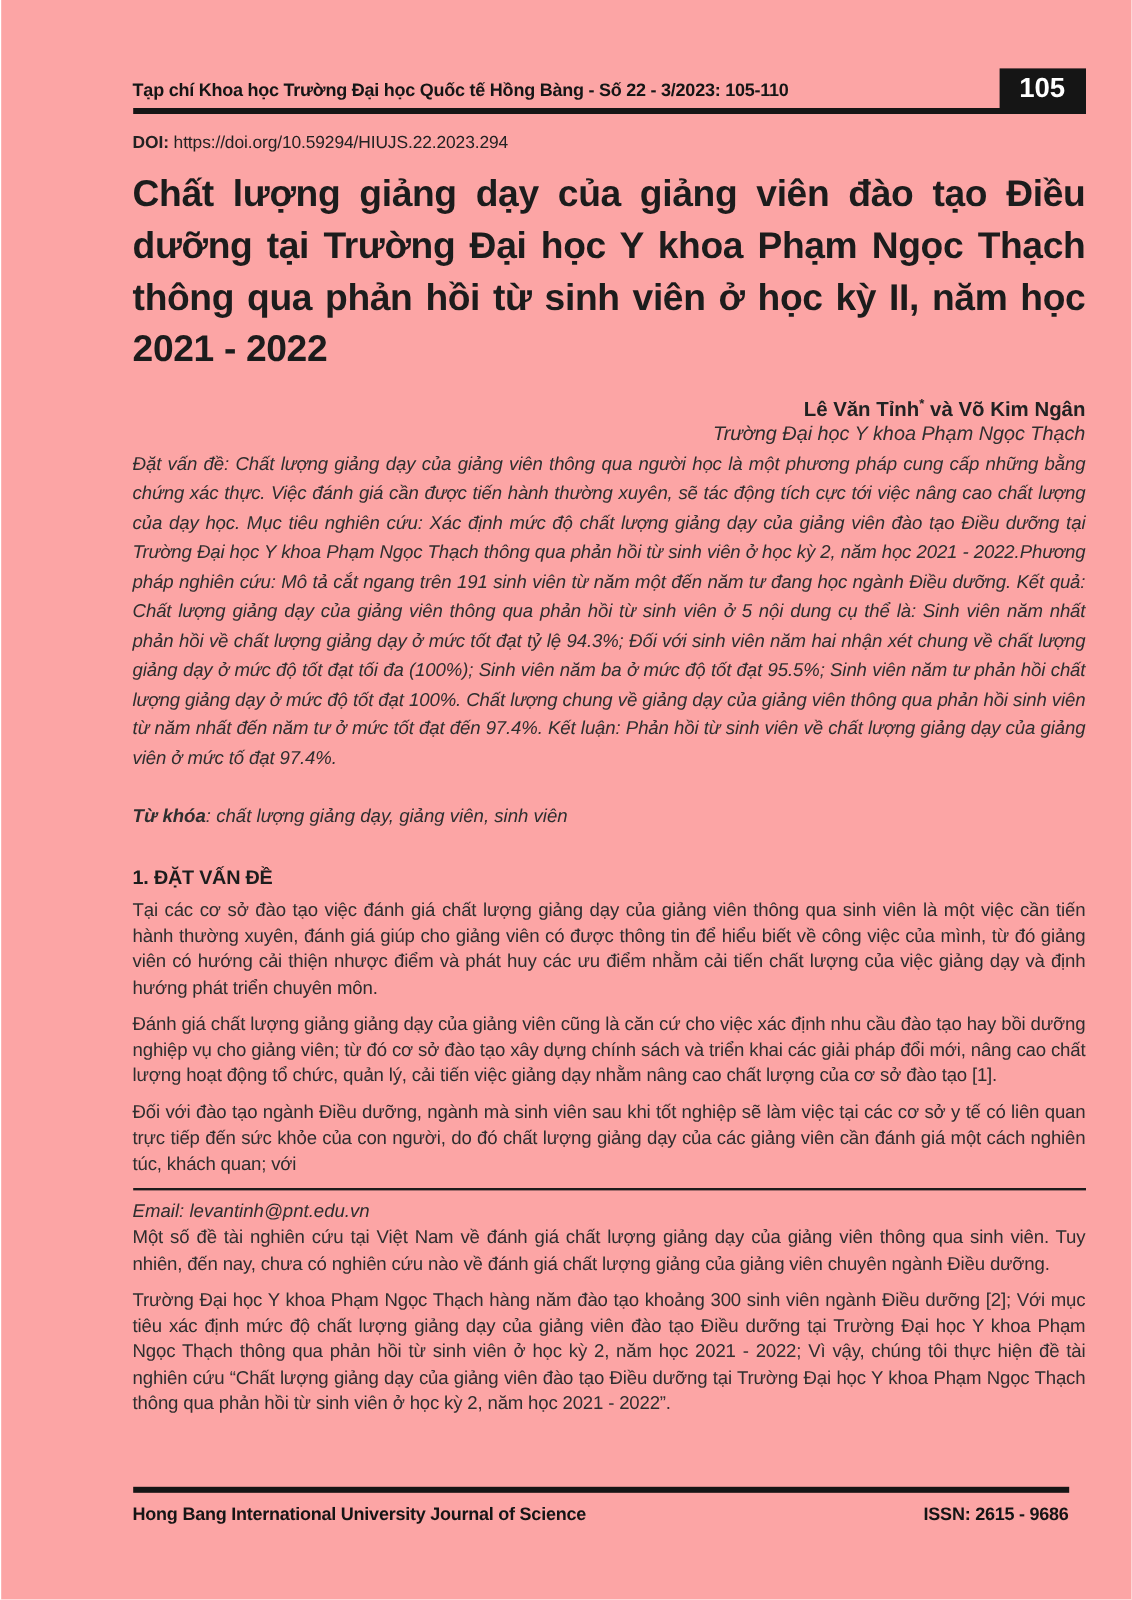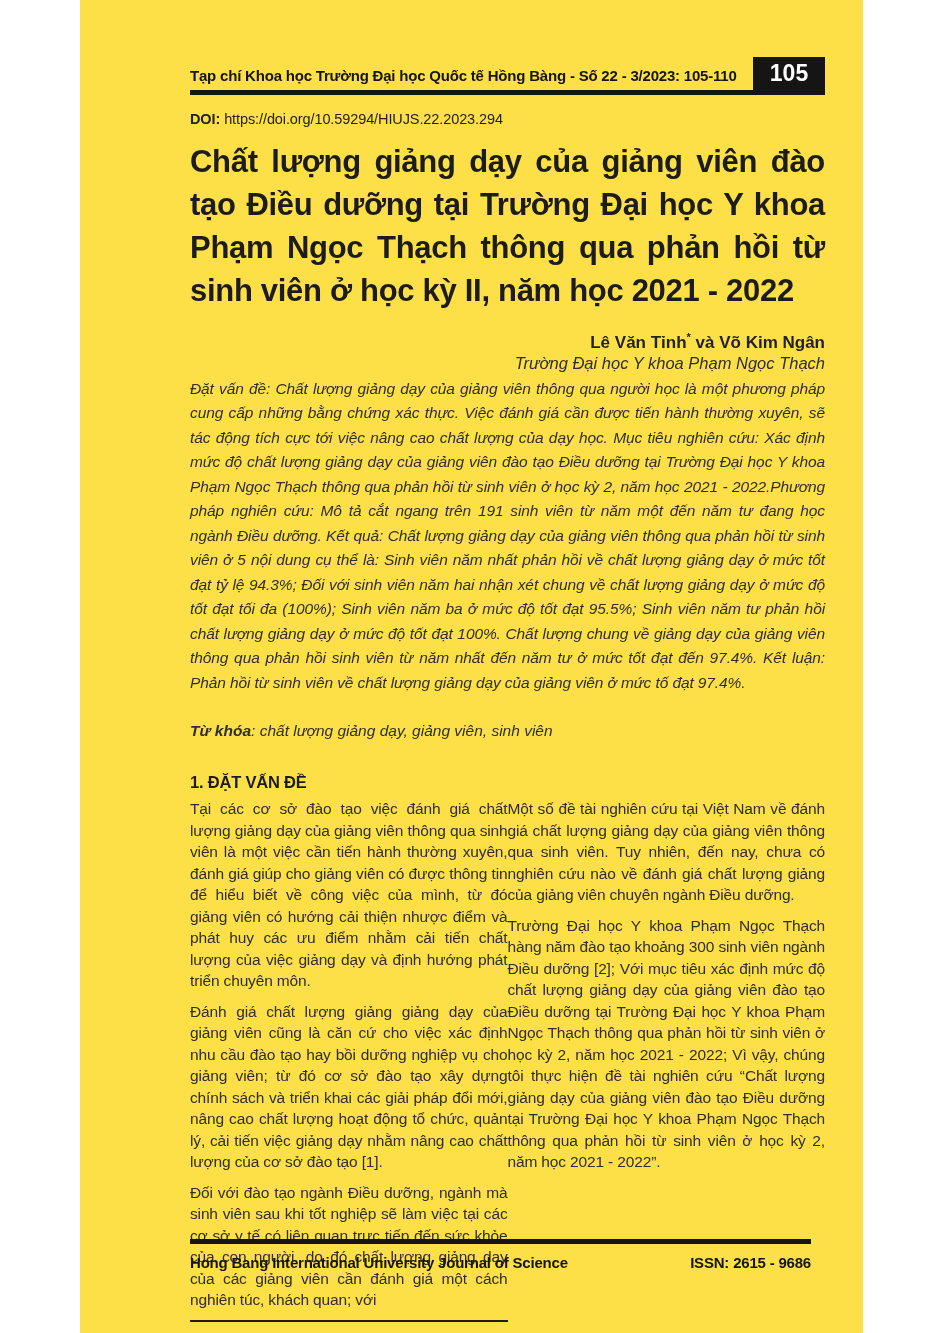--- a/index.html
+++ b/index.html
@@ -1,22 +1,22 @@
 <!DOCTYPE html>
 <html lang="vi"><head>
 <meta charset="utf-8">
 <style>
   * { margin: 0; padding: 0; box-sizing: border-box; }
   html, body { background: #ffffff; }
   .page {
     position: relative;
-    width: 783px;
+    width: 942px;
     height: 1333px;
     margin: 0 auto;
-    background: #fde047;
+    background: #fca5a5;
     color: #2b2b2b;
     font-family: "Liberation Sans", sans-serif;
     padding: 57px 38px 0 110px;
     overflow: hidden;
   }
   
   .header-row {
     display: flex;
     justify-content: space-between;
     align-items: flex-end;
@@ -102,20 +102,21 @@
   .section-heading {
     margin-top: 33px;
     font-size: 16.5px;
     font-weight: bold;
     color: #1c1c1c;
     letter-spacing: -0.2px;
   }
   .columns {
     margin-top: 6px;
     display: flex;
+    flex-direction: column;
   }
   .col { flex: 1 1 0; min-width: 0; }
   .col p {
     font-size: 15.5px;
     line-height: 21.5px;
     text-align: justify;
     color: #2e2e2e;
     margin-bottom: 9px;
     letter-spacing: -0.15px;
   }

